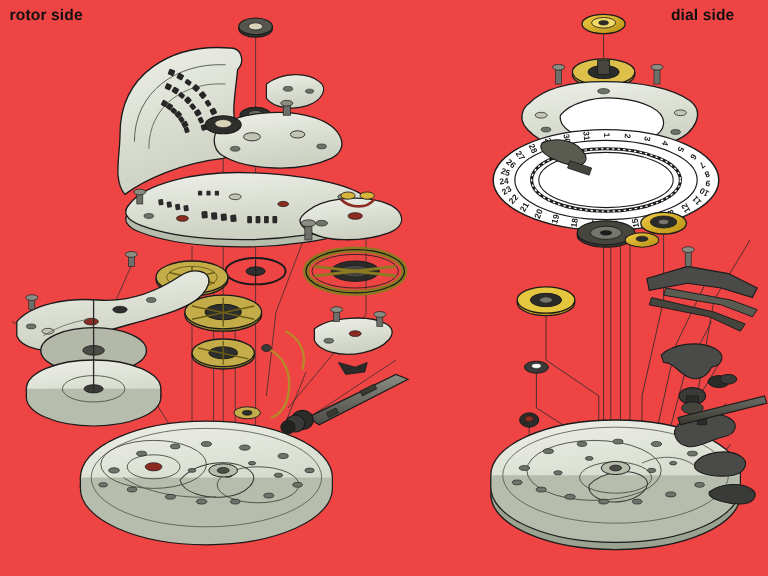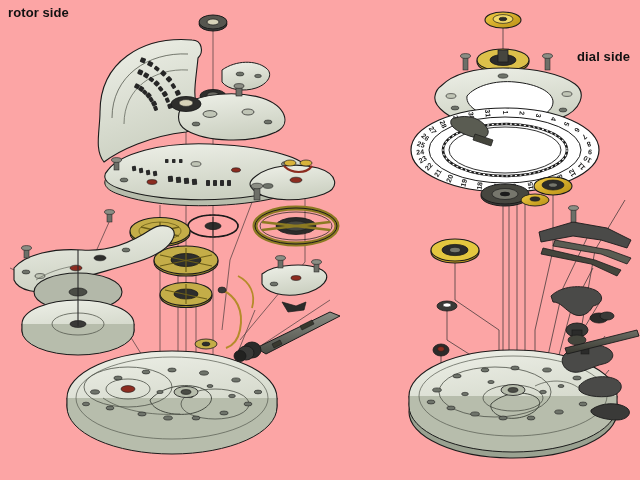--- a/index.html
+++ b/index.html
@@ -14,34 +14,34 @@
     position: relative;
     overflow: hidden;
     font-family: "Liberation Sans", sans-serif;
     background: #ffffff;
   }
   #stage {
     position: absolute;
     left: 0; top: 0;
     width: 640px;
     height: 480px;
-    background: #fca5a5;
+    background: #ef4444;
   }
   .panel-label {
     position: absolute;
     font-family: "Liberation Sans", sans-serif;
     font-size: 13px;
     font-weight: bold;
     color: #111111;
     letter-spacing: 0.1px;
     white-space: nowrap;
     line-height: 14px;
   }
   #label-rotor { left: 8px; top: 6px; }
-  #label-dial  { right: 10px; top: 6px; margin-top: 44px; }
+  #label-dial  { right: 28px; top: 6px; }
 
   .diagram {
     position: absolute;
     top: 0;
   }
   #diagram-rotor { left: 0px;   width: 400px; height: 480px; }
   #diagram-dial  { left: 395px; width: 245px; height: 480px; }
 
   svg { display: block; overflow: visible; }
 </style>

